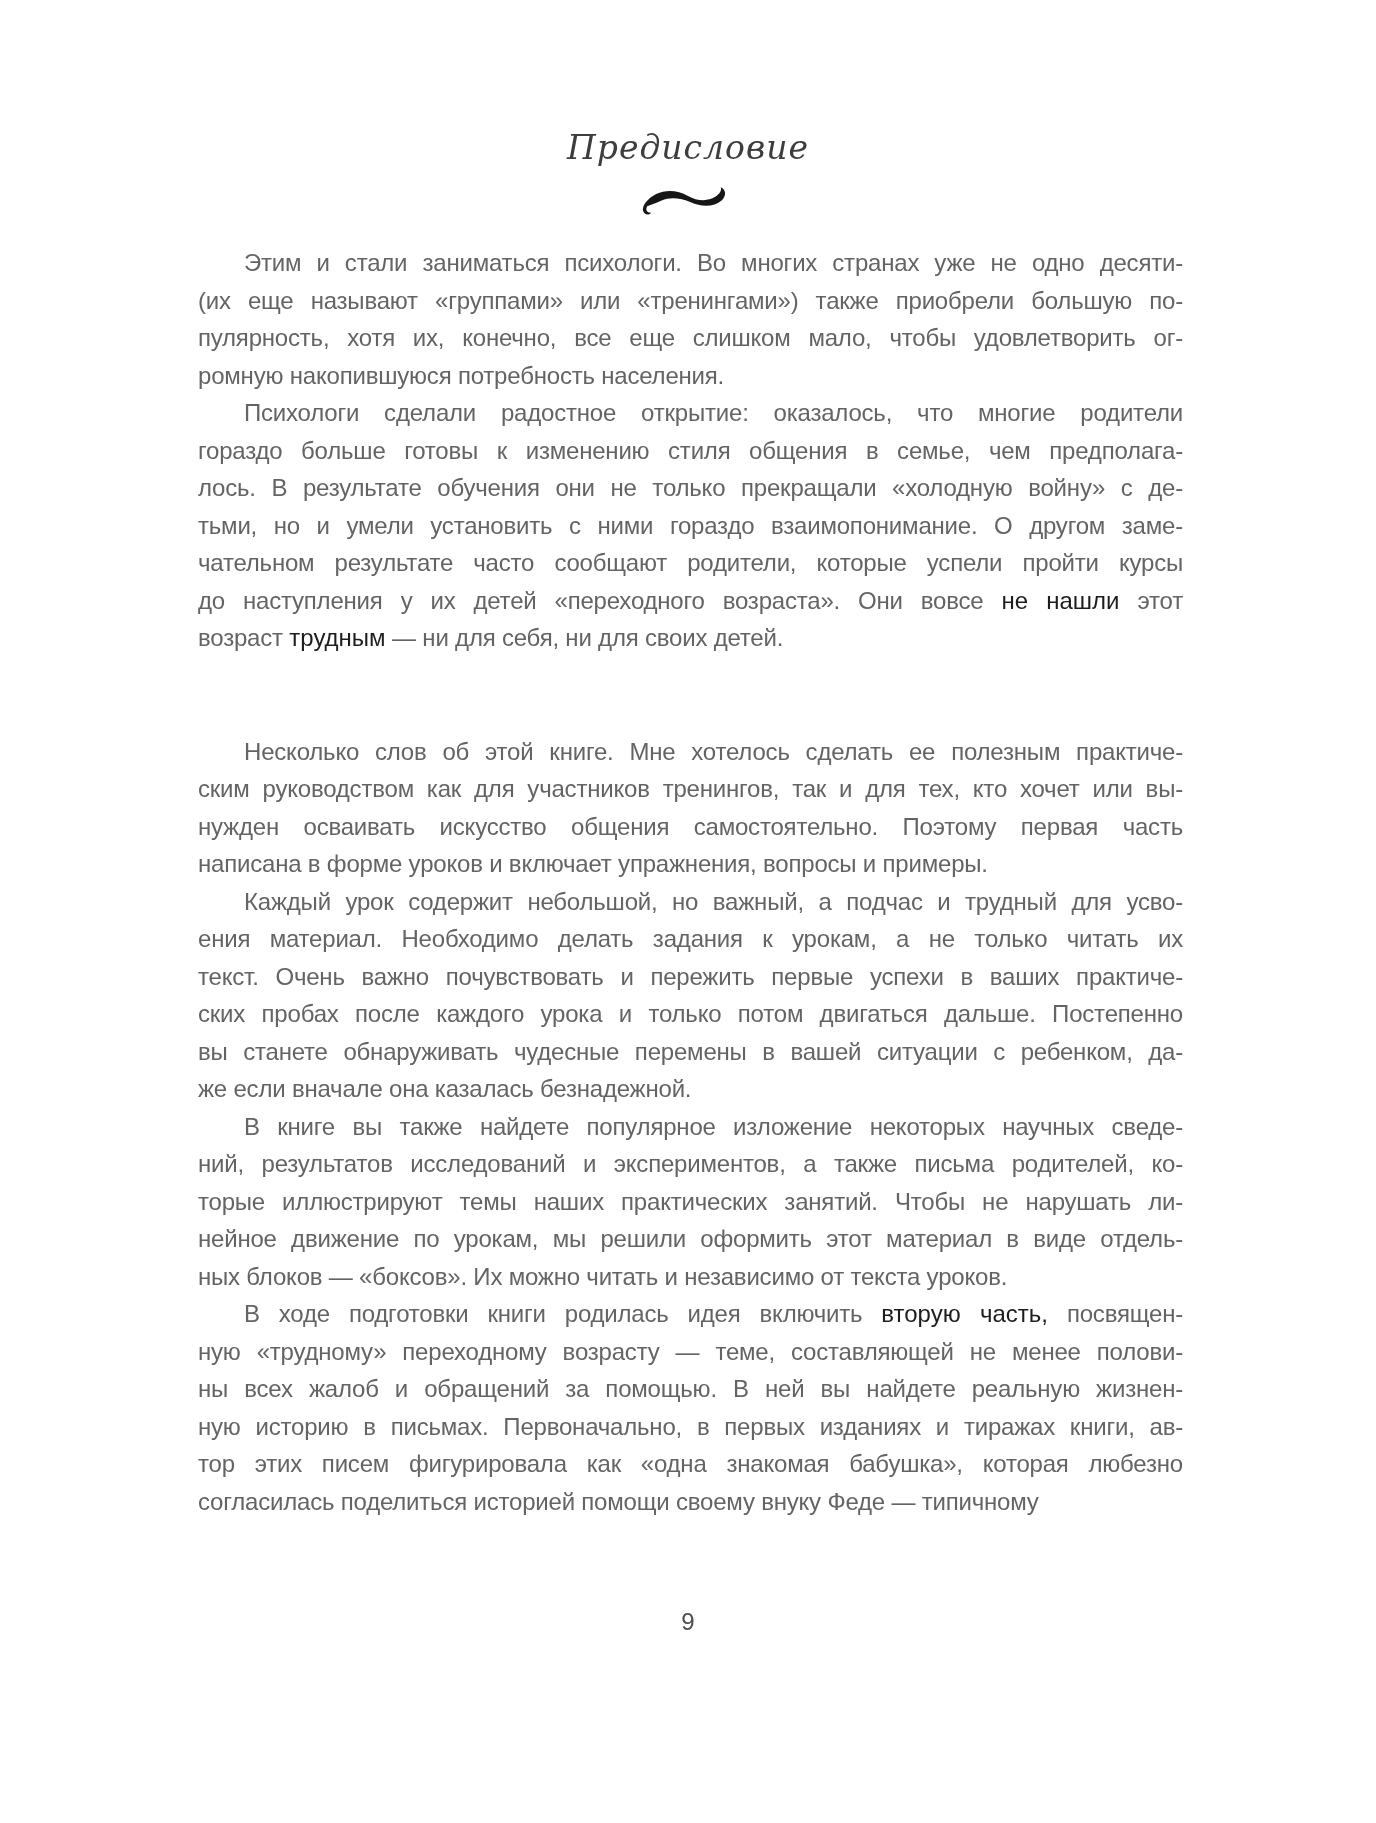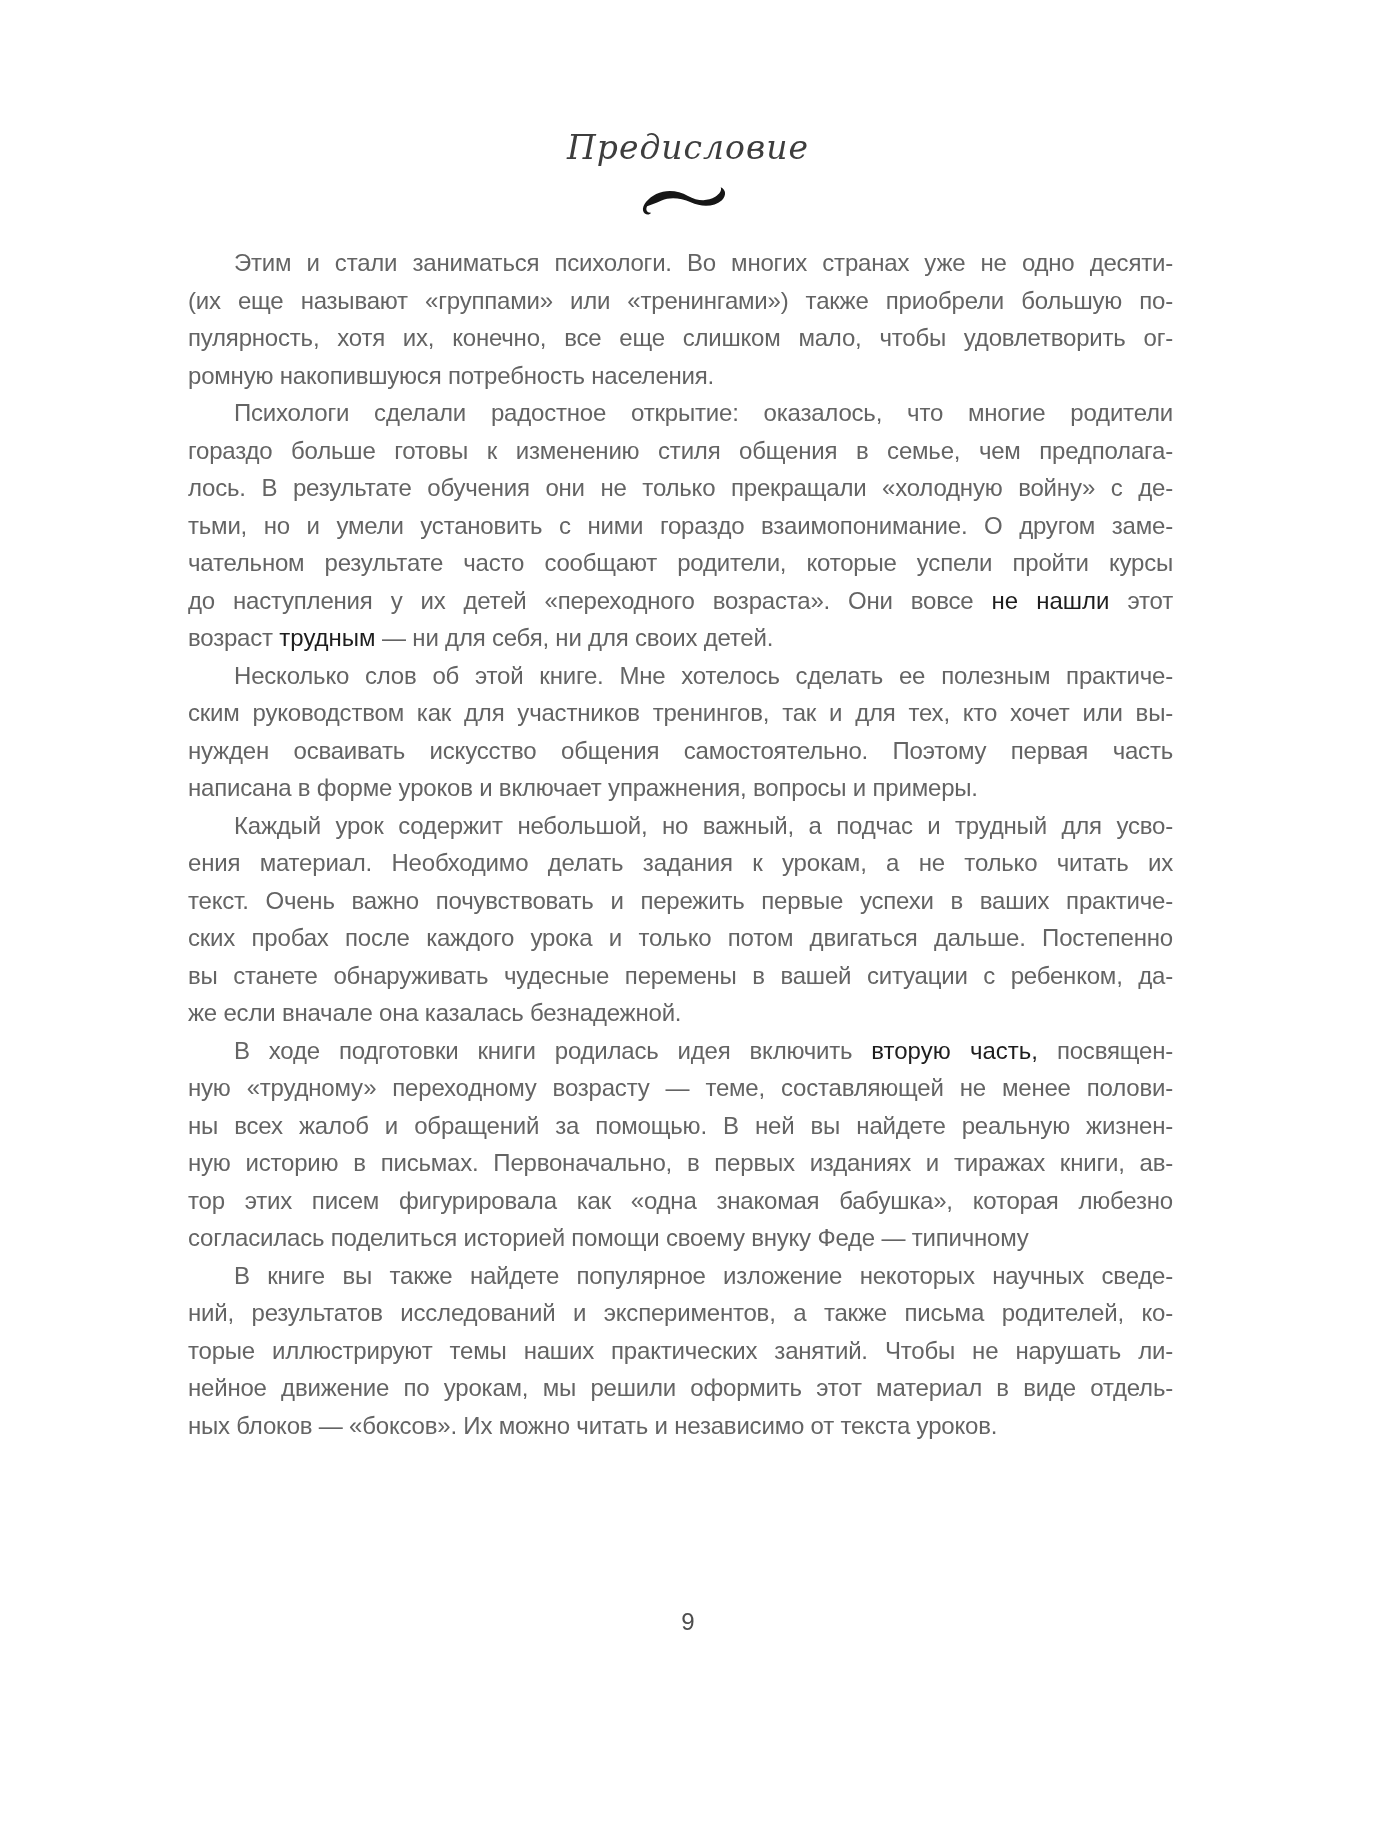--- a/index.html
+++ b/index.html
@@ -32,26 +32,26 @@
   .ornament {
     position: absolute;
     top: 180px;
     left: 0;
     width: 100%;
     text-align: center;
   }
   .ornament svg { display: inline-block; }
   .text-block {
     position: absolute;
-    left: 188px;
+    left: 198px;
     top: 244px;
     width: 985px;
   }
   .para { margin: 0; }
-  .para.gap { }
+  .para.gap { margin-top: 76px; }
   .line {
     font-size: 24px;
     line-height: 37.5px;
     letter-spacing: -0.2px;
     color: #646464;
     text-align: justify;
     text-align-last: justify;
     overflow: hidden;
     white-space: normal;
   }
@@ -120,31 +120,31 @@
       </div>
       <div class="para">
         <div class="line first">Каждый урок содержит небольшой, но важный, а подчас и трудный для усво-</div>
         <div class="line">ения материал. Необходимо делать задания к урокам, а не только читать их</div>
         <div class="line">текст. Очень важно почувствовать и пережить первые успехи в ваших практиче-</div>
         <div class="line">ских пробах после каждого урока и только потом двигаться дальше. Постепенно</div>
         <div class="line">вы станете обнаруживать чудесные перемены в вашей ситуации с ребенком, да-</div>
         <div class="line last">же если вначале она казалась безнадежной.</div>
       </div>
       <div class="para">
+        <div class="line first">В книге вы также найдете популярное изложение некоторых научных сведе-</div>
+        <div class="line">ний, результатов исследований и экспериментов, а также письма родителей, ко-</div>
+        <div class="line">торые иллюстрируют темы наших практических занятий. Чтобы не нарушать ли-</div>
+        <div class="line">нейное движение по урокам, мы решили оформить этот материал в виде отдель-</div>
+        <div class="line last">ных блоков — «боксов». Их можно читать и независимо от текста уроков.</div>
+      </div>
+      <div class="para">
         <div class="line first">В ходе подготовки книги родилась идея включить <b>вторую часть,</b> посвящен-</div>
         <div class="line">ную «трудному» переходному возрасту — теме, составляющей не менее полови-</div>
         <div class="line">ны всех жалоб и обращений за помощью. В ней вы найдете реальную жизнен-</div>
         <div class="line">ную историю в письмах. Первоначально, в первых изданиях и тиражах книги, ав-</div>
         <div class="line">тор этих писем фигурировала как «одна знакомая бабушка», которая любезно</div>
         <div class="line last">согласилась поделиться историей помощи своему внуку Феде — типичному</div>
-      </div>
-      <div class="para">
-        <div class="line first">В книге вы также найдете популярное изложение некоторых научных сведе-</div>
-        <div class="line">ний, результатов исследований и экспериментов, а также письма родителей, ко-</div>
-        <div class="line">торые иллюстрируют темы наших практических занятий. Чтобы не нарушать ли-</div>
-        <div class="line">нейное движение по урокам, мы решили оформить этот материал в виде отдель-</div>
-        <div class="line last">ных блоков — «боксов». Их можно читать и независимо от текста уроков.</div>
       </div>
     </div>
 
   <div class="page-number">9</div>
 
 </div>
 
 </body></html>

